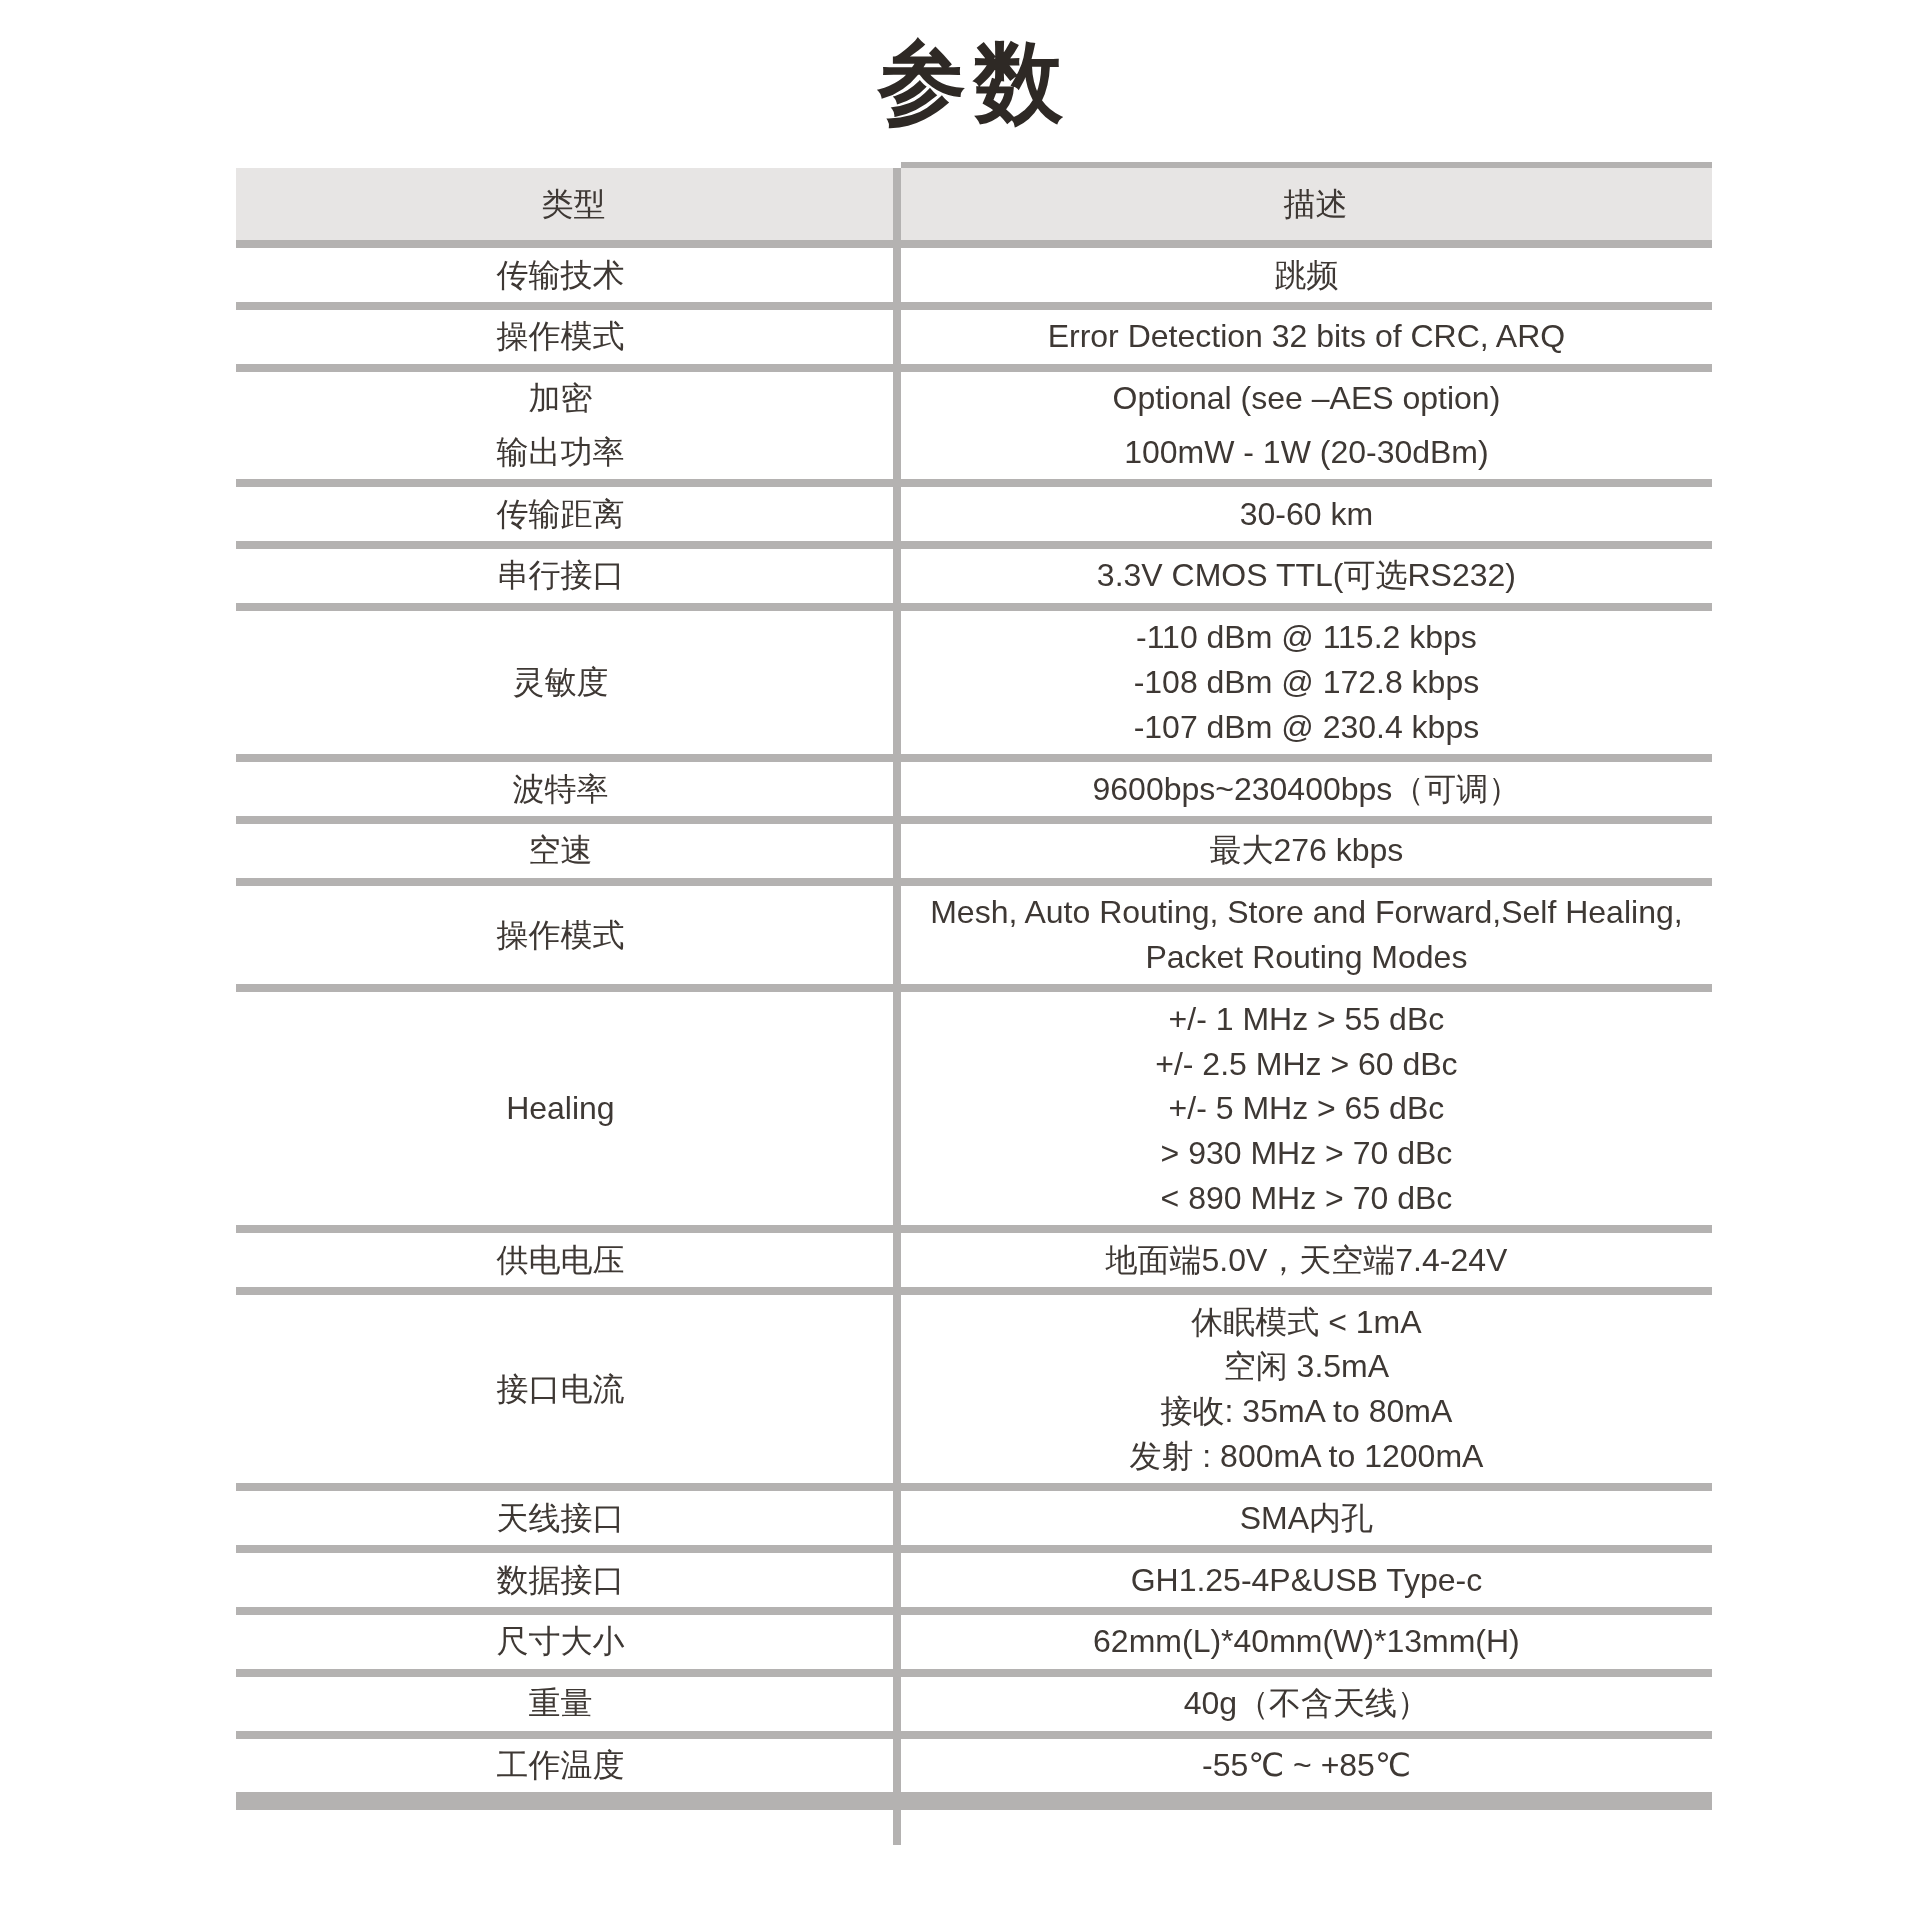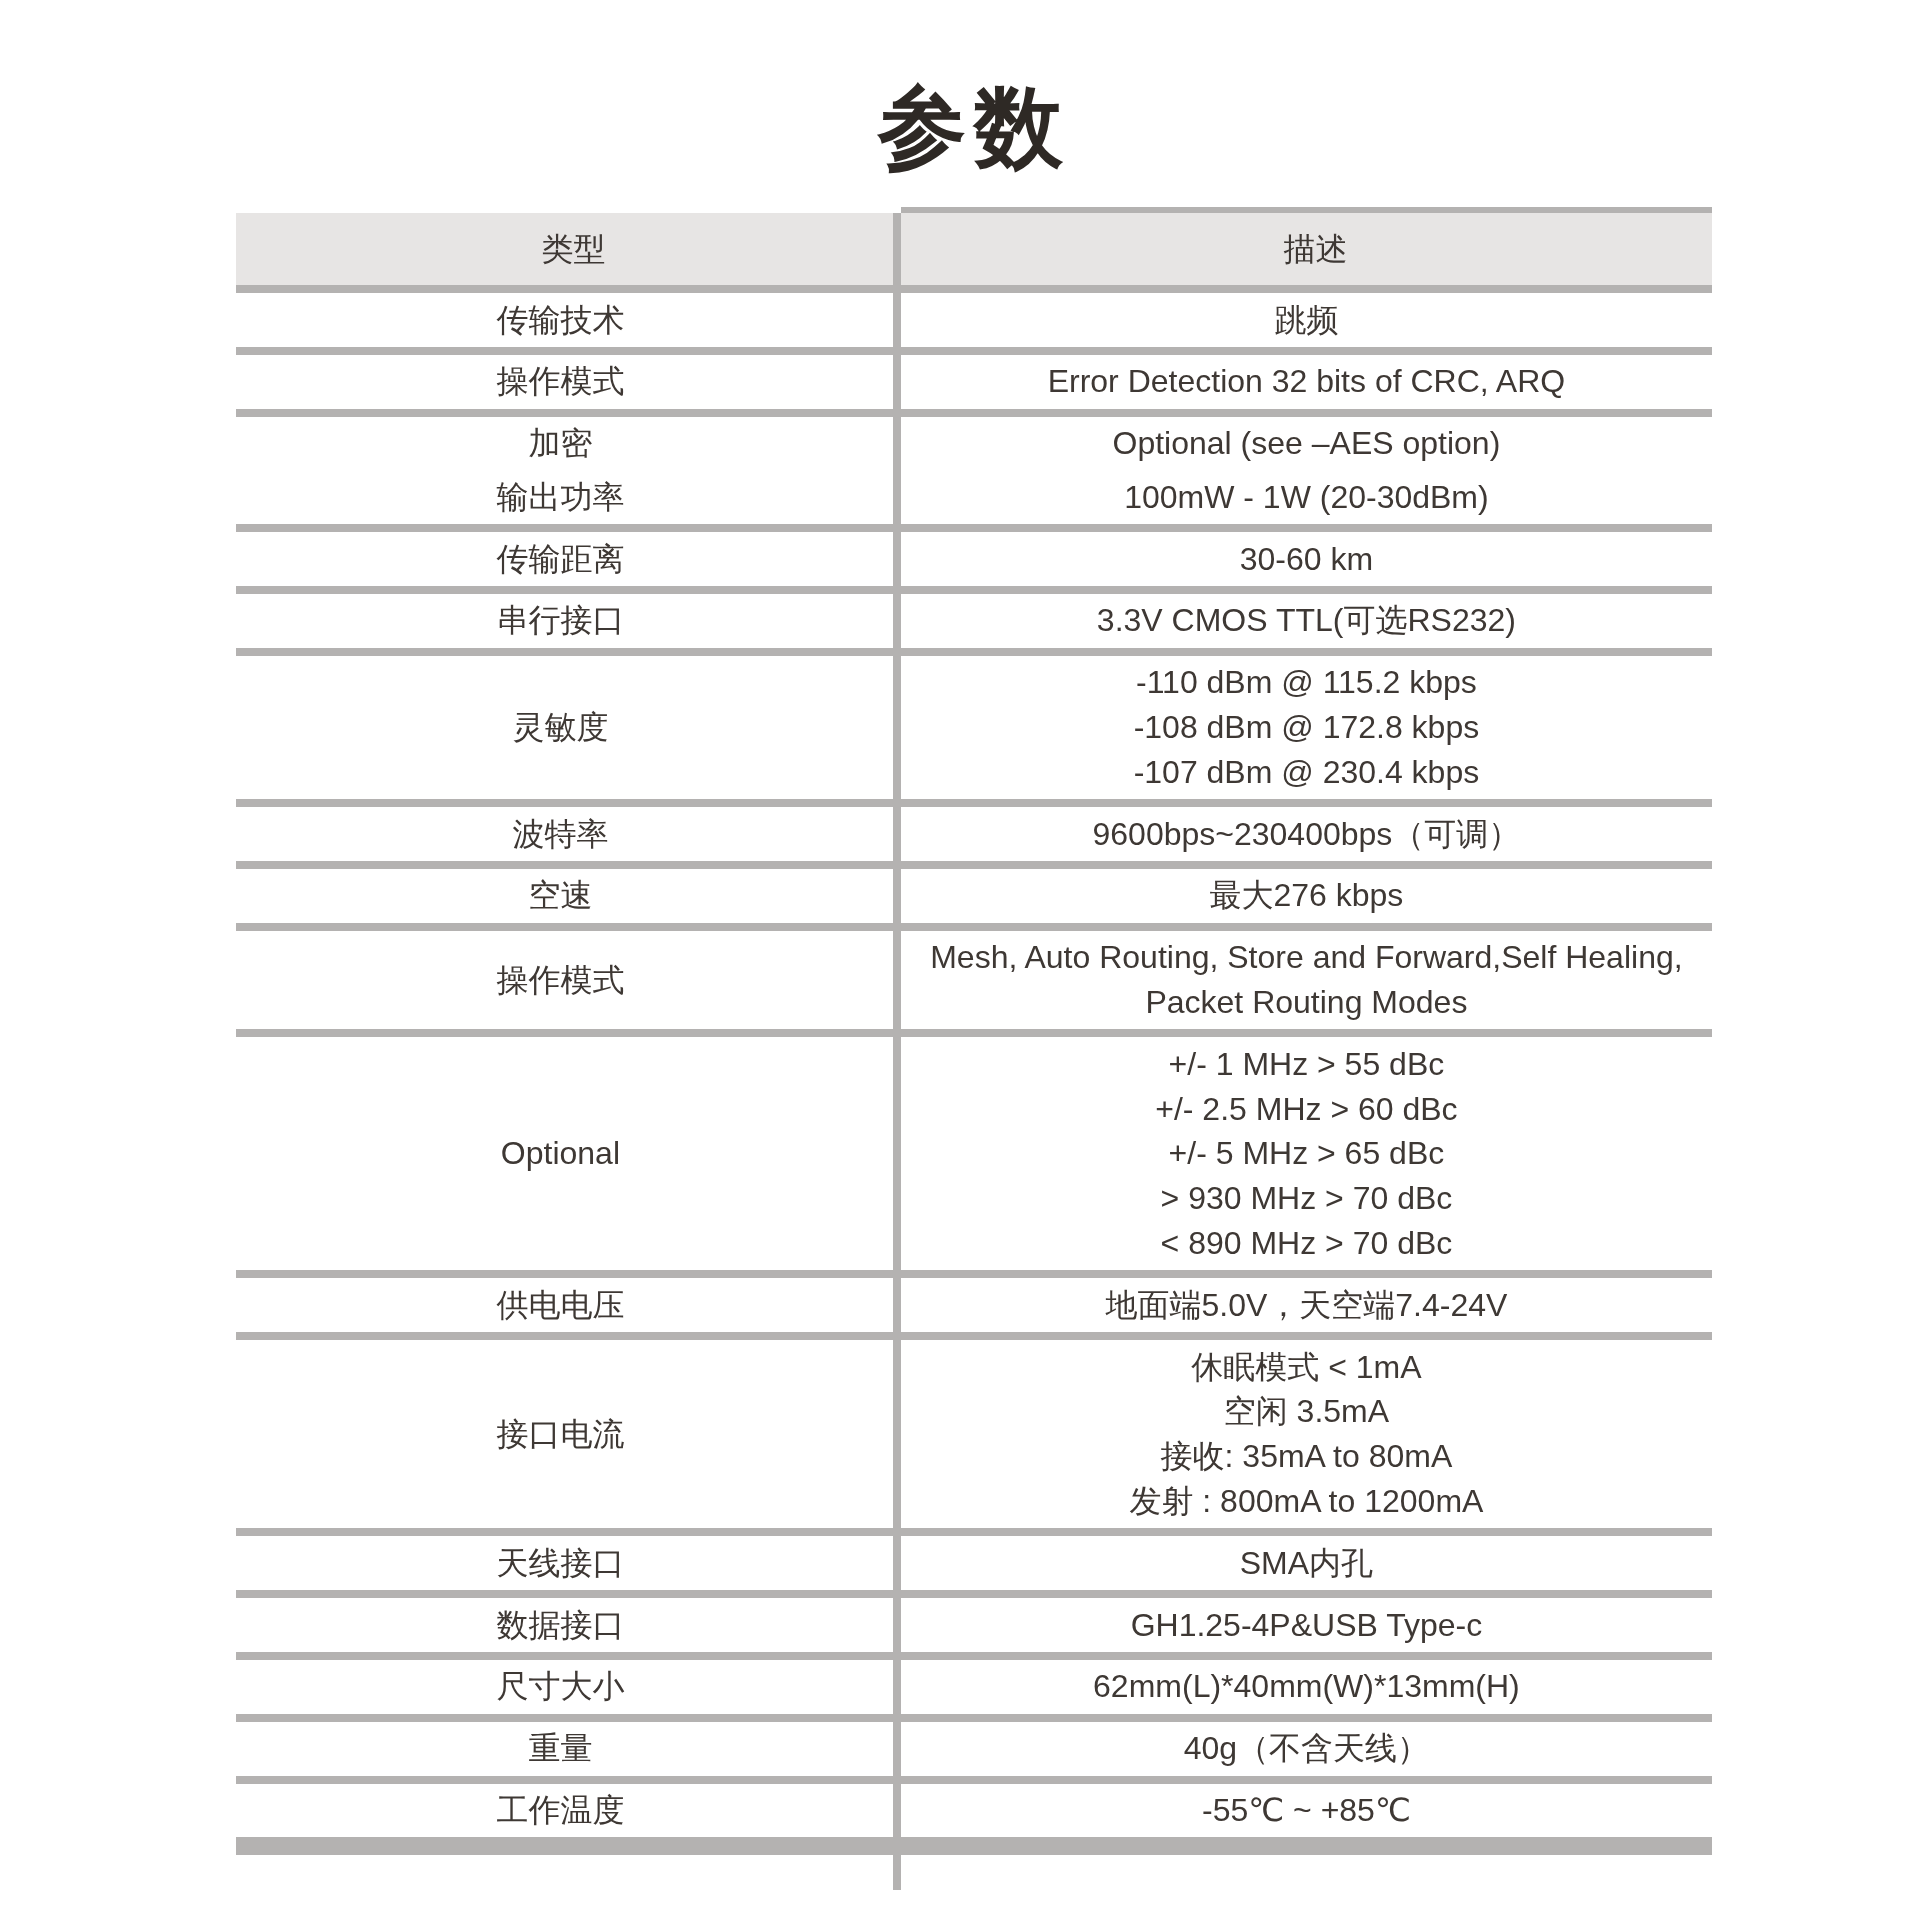--- a/index.html
+++ b/index.html
@@ -10,21 +10,21 @@
     --divider-x:44.5%;
   }
   *{box-sizing:border-box;margin:0;padding:0;}
   html,body{
     width:1924px;height:1924px;
     background:#ffffff;
     font-family:"Liberation Sans","DejaVu Sans",sans-serif;
     color:var(--text);
     overflow:hidden;
   }
-  .page{position:relative;width:1924px;height:1486px;margin-top:45px;}
+  .page{position:relative;width:1924px;height:1486px;}
   .page-title{
     position:absolute;
     left:236px;top:22.5px;width:1476px;
     text-align:center;
     font-size:89px;
     font-weight:700;
     letter-spacing:7.5px;
     color:var(--title);
   }
   .spec-table{
@@ -145,21 +145,21 @@
           </div>
         </div>
         <div class="row">
           <div class="cell label">操作模式</div>
           <div class="cell value">
             <div class="vline">Mesh, Auto Routing, Store and Forward,Self Healing,</div>
             <div class="vline">Packet Routing Modes</div>
           </div>
         </div>
         <div class="row">
-          <div class="cell label">Optional</div>
+          <div class="cell label">Healing</div>
           <div class="cell value">
             <div class="vline">+/- 1 MHz &gt; 55 dBc</div>
             <div class="vline">+/- 2.5 MHz &gt; 60 dBc</div>
             <div class="vline">+/- 5 MHz &gt; 65 dBc</div>
             <div class="vline">&gt; 930 MHz &gt; 70 dBc</div>
             <div class="vline">&lt; 890 MHz &gt; 70 dBc</div>
           </div>
         </div>
         <div class="row">
           <div class="cell label">供电电压</div>

